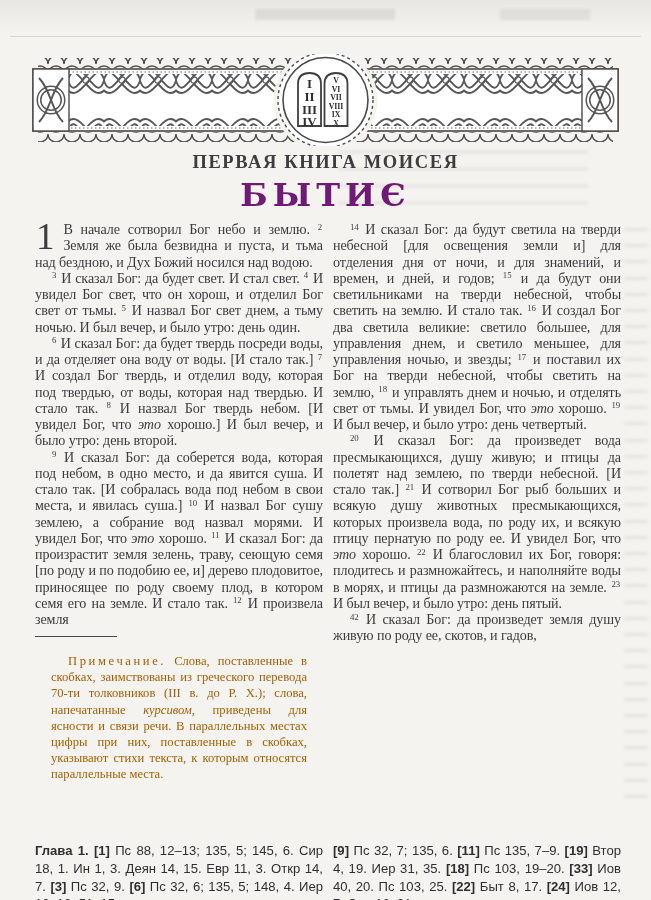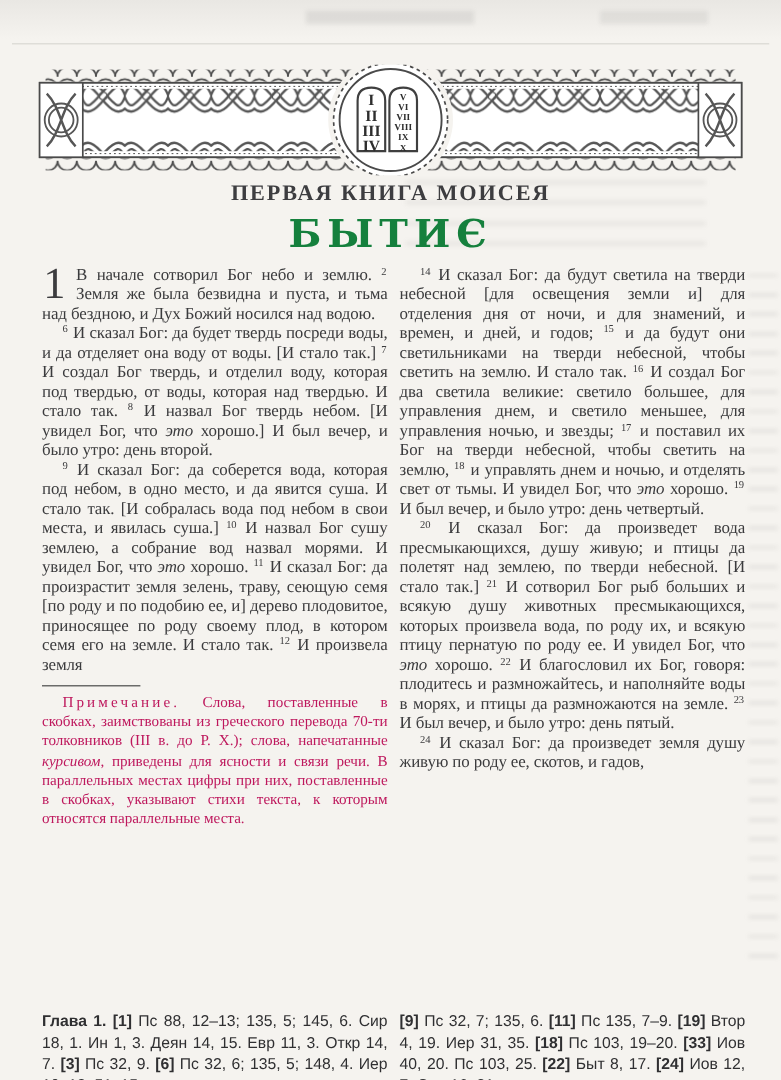--- a/index.html
+++ b/index.html
@@ -24,36 +24,36 @@
   .ghost-title{top:150px;left:338px;width:250px;height:68px;
     background:repeating-linear-gradient(180deg,rgba(115,115,115,.085) 0 4px,transparent 4px 17px);}
 
   
   .ornament-wrap{position:absolute;top:54px;left:32px;width:587px;height:92px;}
 
   
   .titles{position:absolute;top:152px;left:0;width:651px;text-align:center;}
   .subtitle{font-size:18.5px;font-weight:bold;letter-spacing:1.6px;color:#3d3d40;}
   .title{margin-top:3px;font-family:"DejaVu Serif","Liberation Serif",serif;
-    font-size:32px;font-weight:bold;letter-spacing:5px;color:#15803d;}
+    font-size:32px;font-weight:bold;letter-spacing:5px;color:#701a75;}
 
   
   .columns{position:absolute;top:221px;left:35px;width:586px;display:flex;gap:10px;}
   .col{width:288px;}
   p.verse{margin:0;text-align:justify;font-size:14.1px;line-height:16.25px;
     letter-spacing:-0.1px;color:#3b3b3d;}
   p.verse.indent{text-indent:17px;}
   p.verse i{font-style:italic;}
   sup{font-size:8.8px;line-height:0;position:relative;top:-4.4px;vertical-align:baseline;margin-right:1px;}
   .dropcap{float:left;font-size:37px;line-height:30px;padding:1px 9px 0 1px;color:#3c3c3e;}
 
   
   .footnote{margin-top:9px;}
   .footnote-rule{width:82px;border-top:1.5px solid #4a4a4a;margin:0 0 5px 0;}
-  p.fnote{margin:0;text-align:justify;text-indent:17px;font-size:12.6px;line-height:16.1px;color:#be185d;}
+  p.fnote{margin:16px;text-align:justify;text-indent:17px;font-size:12.6px;line-height:16.1px;color:#a16207;}
   .fnlabel{letter-spacing:2.6px;}
   p.fnote i{font-style:italic;}
 
   
   .refs{position:absolute;top:842px;left:35px;width:586px;display:flex;gap:10px;}
   p.ref{margin:0;width:288px;text-align:justify;
     font-family:"Liberation Sans","DejaVu Sans",sans-serif;
     font-size:13.1px;line-height:17.8px;color:#2f2f31;}
   p.ref b{font-weight:bold;margin-top:40px;}
 </style>
@@ -133,33 +133,34 @@
   </header>
 
   <div class="titles">
     <div class="subtitle">ПЕРВАЯ КНИГА МОИСЕЯ</div>
     <div class="title">БЫТИЄ</div>
   </div>
 
   <main class="columns">
     <section class="col">
       <p class="verse"><span class="dropcap">1</span><span>В начале сотворил Бог небо и землю. <sup>2</sup> Земля же была безвидна и пуста, и тьма над бездною, и Дух Божий носился над водою.</span></p>
+      <p class="verse indent"><sup>3</sup> И сказал Бог: да будет свет. И стал свет. <sup>4</sup> И увидел Бог свет, что он хорош, и отделил Бог свет от тьмы. <sup>5</sup> И назвал Бог свет днем, а тьму ночью. И был вечер, и было утро: день один.</p>
       <p class="verse indent"><sup>6</sup> И сказал Бог: да будет твердь посреди воды, и да отделяет она воду от воды. [И стало так.] <sup>7</sup> И создал Бог твердь, и отделил воду, которая под твердью, от воды, которая над твердью. И стало так. <sup>8</sup> И назвал Бог твердь небом. [И увидел Бог, что <i>это</i> хорошо.] И был вечер, и было утро: день второй.</p>
       <p class="verse indent"><sup>9</sup> И сказал Бог: да соберется вода, которая под небом, в одно место, и да явится суша. И стало так. [И собралась вода под небом в свои места, и явилась суша.] <sup>10</sup> И назвал Бог сушу землею, а собрание вод назвал морями. И увидел Бог, что <i>это</i> хорошо. <sup>11</sup> И сказал Бог: да произрастит земля зелень, траву, сеющую семя [по роду и по подобию ее, и] дерево плодовитое, приносящее по роду своему плод, в котором семя его на земле. И стало так. <sup>12</sup> И произвела земля</p>
 
       <div class="footnote">
         <div class="footnote-rule"></div>
         <p class="fnote"><span class="fnlabel">Примечание.</span> <span>Слова, поставленные в скобках, заимствованы из греческого перевода 70-ти толковников (III в. до Р. Х.); слова, напечатанные <i>курсивом</i>, приведены для ясности и связи речи. В параллельных местах цифры при них, поставленные в скобках, указывают стихи текста, к которым относятся параллельные места.</span></p>
       </div>
     </section>
 
     <section class="col">
       <p class="verse indent"><sup>14</sup> И сказал Бог: да будут светила на тверди небесной [для освещения земли и] для отделения дня от ночи, и для знамений, и времен, и дней, и годов; <sup>15</sup> и да будут они светильниками на тверди небесной, чтобы светить на землю. И стало так. <sup>16</sup> И создал Бог два светила великие: светило большее, для управления днем, и светило меньшее, для управления ночью, и звезды; <sup>17</sup> и поставил их Бог на тверди небесной, чтобы светить на землю, <sup>18</sup> и управлять днем и ночью, и отделять свет от тьмы. И увидел Бог, что <i>это</i> хорошо. <sup>19</sup> И был вечер, и было утро: день четвертый.</p>
       <p class="verse indent"><sup>20</sup> И сказал Бог: да произведет вода пресмыкающихся, душу живую; и птицы да полетят над землею, по тверди небесной. [И стало так.] <sup>21</sup> И сотворил Бог рыб больших и всякую душу животных пресмыкающихся, которых произвела вода, по роду их, и всякую птицу пернатую по роду ее. И увидел Бог, что <i>это</i> хорошо. <sup>22</sup> И благословил их Бог, говоря: плодитесь и размножайтесь, и наполняйте воды в морях, и птицы да размножаются на земле. <sup>23</sup> И был вечер, и было утро: день пятый.</p>
-      <p class="verse indent"><sup>24</sup> И сказал Бог: да произведет земля душу живую по роду ее, скотов, и гадов,</p>
+      <p class="verse indent"><sup>42</sup> И сказал Бог: да произведет земля душу живую по роду ее, скотов, и гадов,</p>
     </section>
   </main>
 
   <footer class="refs">
     <p class="ref"><b>Глава 1.</b> <b>[1]</b> Пс 88, 12–13; 135, 5; 145, 6. Сир 18, 1. Ин 1, 3. Деян 14, 15. Евр 11, 3. Откр 14, 7. <b>[3]</b> Пс 32, 9. <b>[6]</b> Пс 32, 6; 135, 5; 148, 4. Иер 10, 12; 51, 15.</p>
     <p class="ref"><b>[9]</b> Пс 32, 7; 135, 6. <b>[11]</b> Пс 135, 7–9. <b>[19]</b> Втор 4, 19. Иер 31, 35. <b>[18]</b> Пс 103, 19–20. <b>[33]</b> Иов 40, 20. Пс 103, 25. <b>[22]</b> Быт 8, 17. <b>[24]</b> Иов 12, 7. Сир 16, 31.</p>
   </footer>
 
 </div>
 

